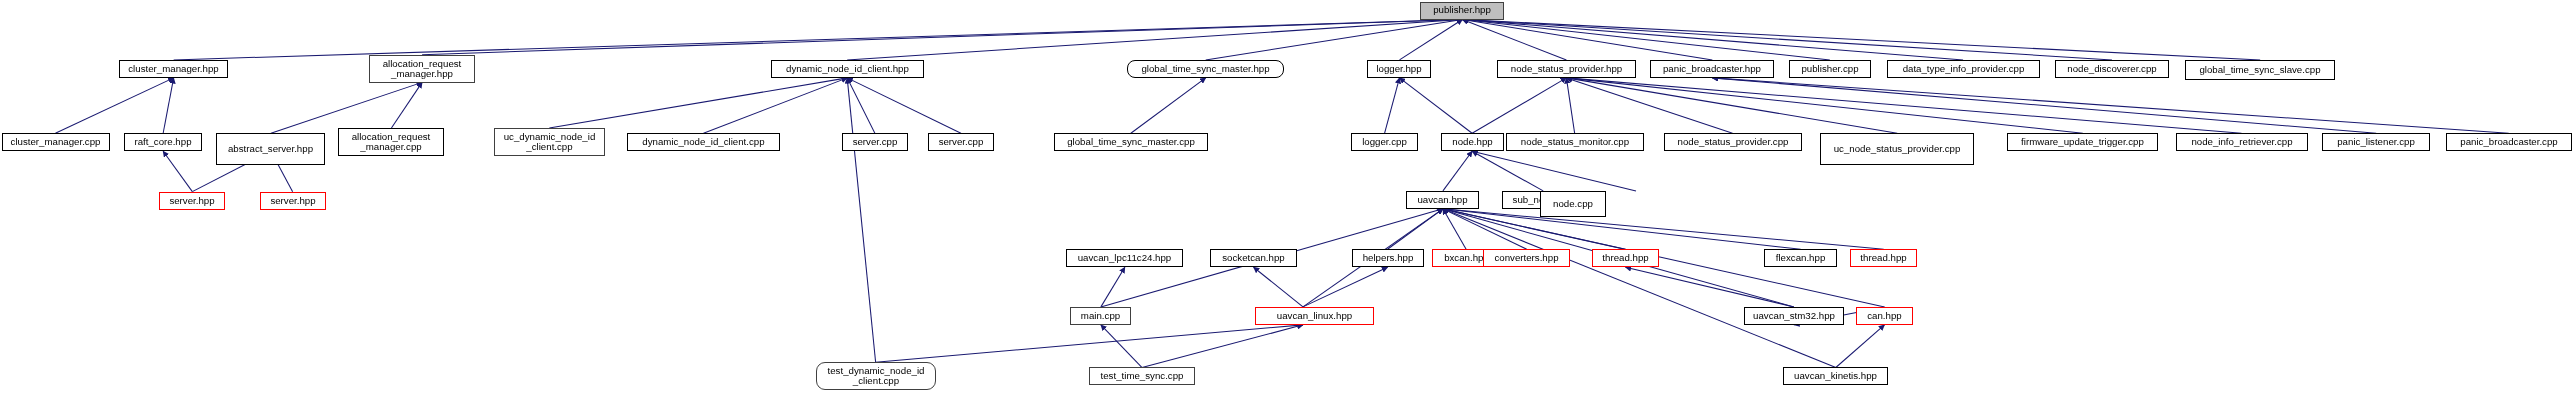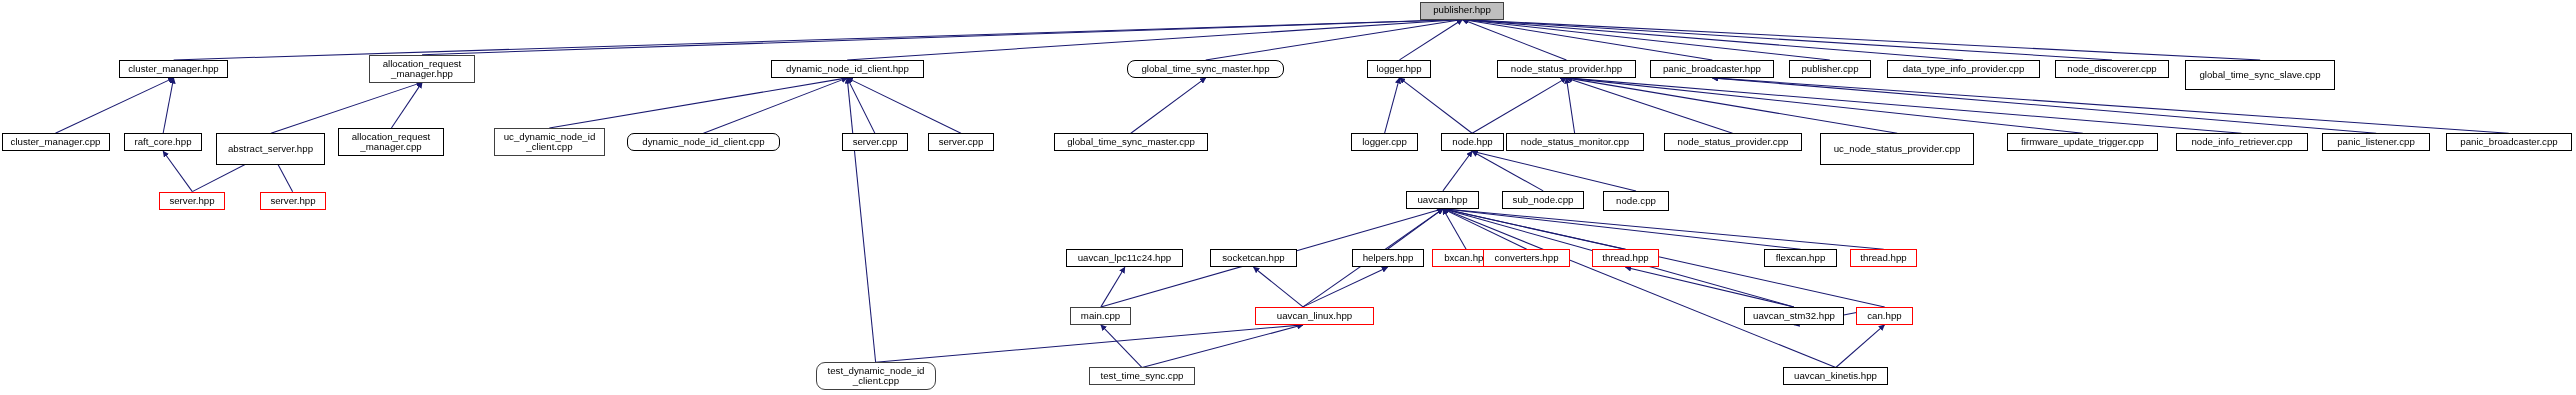--- a/index.html
+++ b/index.html
@@ -106,46 +106,46 @@
     <div class="node gray" style="left: 369px; top: 55px; width: 106px; height: 28px;">allocation_request
 _manager.hpp</div>
     <div class="node" style="left: 771px; top: 60px; width: 153px; height: 18px;">dynamic_node_id_client.hpp</div>
     <div class="node" style="left: 1127px; top: 60px; width: 157px; height: 18px; border-radius: 8px;">global_time_sync_master.hpp</div>
     <div class="node" style="left: 1367px; top: 60px; width: 64px; height: 18px;">logger.hpp</div>
     <div class="node" style="left: 1497px; top: 60px; width: 139px; height: 18px;">node_status_provider.hpp</div>
     <div class="node" style="left: 1650px; top: 60px; width: 124px; height: 18px;">panic_broadcaster.hpp</div>
     <div class="node" style="left: 1789px; top: 60px; width: 82px; height: 18px;">publisher.cpp</div>
     <div class="node" style="left: 1887px; top: 60px; width: 153px; height: 18px;">data_type_info_provider.cpp</div>
     <div class="node" style="left: 2055px; top: 60px; width: 114px; height: 18px;">node_discoverer.cpp</div>
-    <div class="node" style="left: 2185px; top: 60px; width: 150px; height: 30px;">global_time_sync_slave.cpp</div>
+    <div class="node" style="left: 2185px; top: 60px; width: 150px; height: 20px;">global_time_sync_slave.cpp</div>
     <div class="node" style="left: 1.5px; top: 133px; width: 108px; height: 18px;">cluster_manager.cpp</div>
     <div class="node" style="left: 124px; top: 133px; width: 78px; height: 18px;">raft_core.hpp</div>
     <div class="node" style="left: 216px; top: 133px; width: 109px; height: 32px;">abstract_server.hpp</div>
     <div class="node" style="left: 338px; top: 128px; width: 106px; height: 28px;">allocation_request
 _manager.cpp</div>
     <div class="node gray" style="left: 494px; top: 128px; width: 111px; height: 28px;">uc_dynamic_node_id
 _client.cpp</div>
-    <div class="node" style="left: 627px; top: 133px; width: 153px; height: 18px; border-radius: 7px;">dynamic_node_id_client.cpp</div>
+    <div class="node" style="left: 627px; top: 133px; width: 153px; height: 18px;">dynamic_node_id_client.cpp</div>
     <div class="node" style="left: 842px; top: 133px; width: 66px; height: 18px;">server.cpp</div>
     <div class="node" style="left: 928px; top: 133px; width: 66px; height: 18px;">server.cpp</div>
     <div class="node" style="left: 1054px; top: 133px; width: 154px; height: 18px;">global_time_sync_master.cpp</div>
     <div class="node" style="left: 1351px; top: 133px; width: 67px; height: 18px;">logger.cpp</div>
     <div class="node" style="left: 1441px; top: 133px; width: 63px; height: 18px;">node.hpp</div>
     <div class="node" style="left: 1506px; top: 133px; width: 138px; height: 18px;">node_status_monitor.cpp</div>
     <div class="node" style="left: 1664px; top: 133px; width: 138px; height: 18px;">node_status_provider.cpp</div>
     <div class="node" style="left: 1820px; top: 133px; width: 154px; height: 32px;">uc_node_status_provider.cpp</div>
     <div class="node" style="left: 2007px; top: 133px; width: 151px; height: 18px;">firmware_update_trigger.cpp</div>
     <div class="node" style="left: 2176px; top: 133px; width: 132px; height: 18px;">node_info_retriever.cpp</div>
     <div class="node" style="left: 2322px; top: 133px; width: 108px; height: 18px;">panic_listener.cpp</div>
     <div class="node" style="left: 2446px; top: 133px; width: 126px; height: 18px;">panic_broadcaster.cpp</div>
     <div class="node red" style="left: 159px; top: 192px; width: 66px; height: 18px;">server.hpp</div>
     <div class="node red" style="left: 260px; top: 192px; width: 66px; height: 18px;">server.hpp</div>
     <div class="node" style="left: 1406px; top: 191px; width: 73px; height: 18px;">uavcan.hpp</div>
     <div class="node" style="left: 1502px; top: 191px; width: 82px; height: 18px;">sub_node.cpp</div>
-    <div class="node" style="left: 1603px; top: 191px; width: 66px; height: 20px;">node.cpp</div>
+    <div class="node" style="left: 1540px; top: 191px; width: 66px; height: 26px;">node.cpp</div>
     <div class="node" style="left: 1066px; top: 249px; width: 117px; height: 18px;">uavcan_lpc11c24.hpp</div>
     <div class="node" style="left: 1210px; top: 249px; width: 87px; height: 18px;">socketcan.hpp</div>
     <div class="node" style="left: 1352px; top: 249px; width: 72px; height: 18px;">helpers.hpp</div>
     <div class="node red" style="left: 1432px; top: 249px; width: 69px; height: 18px;">bxcan.hpp</div>
     <div class="node red" style="left: 1483px; top: 249px; width: 87px; height: 18px;">converters.hpp</div>
     <div class="node red" style="left: 1592px; top: 249px; width: 67px; height: 18px;">thread.hpp</div>
     <div class="node" style="left: 1764px; top: 249px; width: 73px; height: 18px;">flexcan.hpp</div>
     <div class="node red" style="left: 1850px; top: 249px; width: 67px; height: 18px;">thread.hpp</div>
     <div class="node gray" style="left: 1070px; top: 307px; width: 61px; height: 18px;">main.cpp</div>
     <div class="node red" style="left: 1255px; top: 307px; width: 119px; height: 18px;">uavcan_linux.hpp</div>

